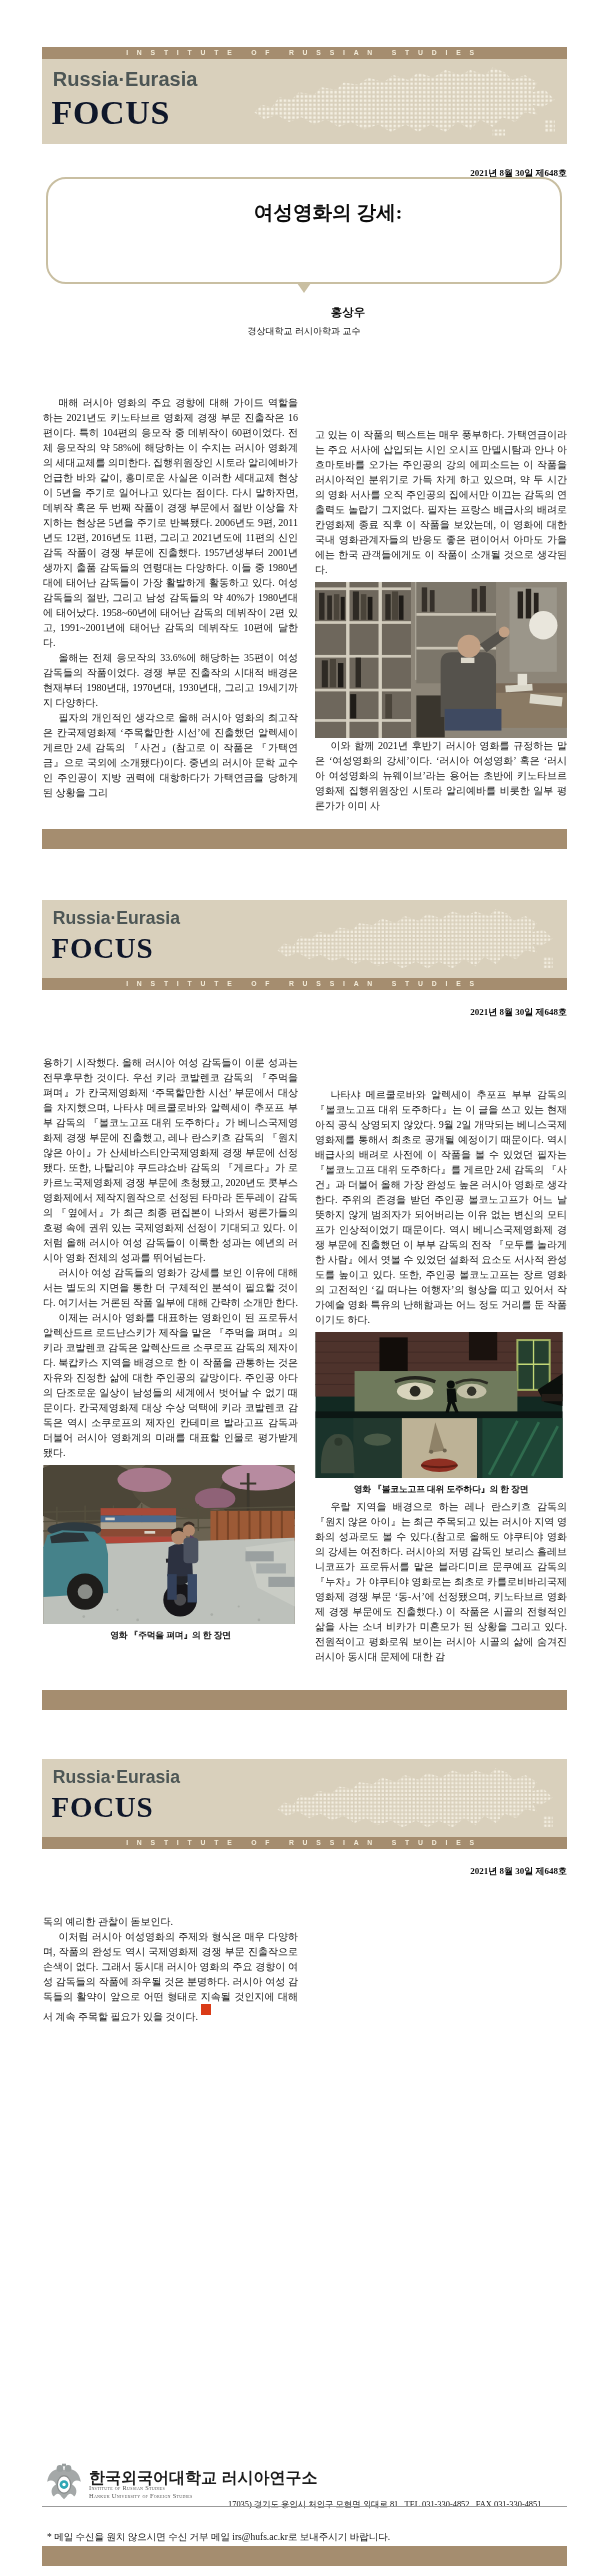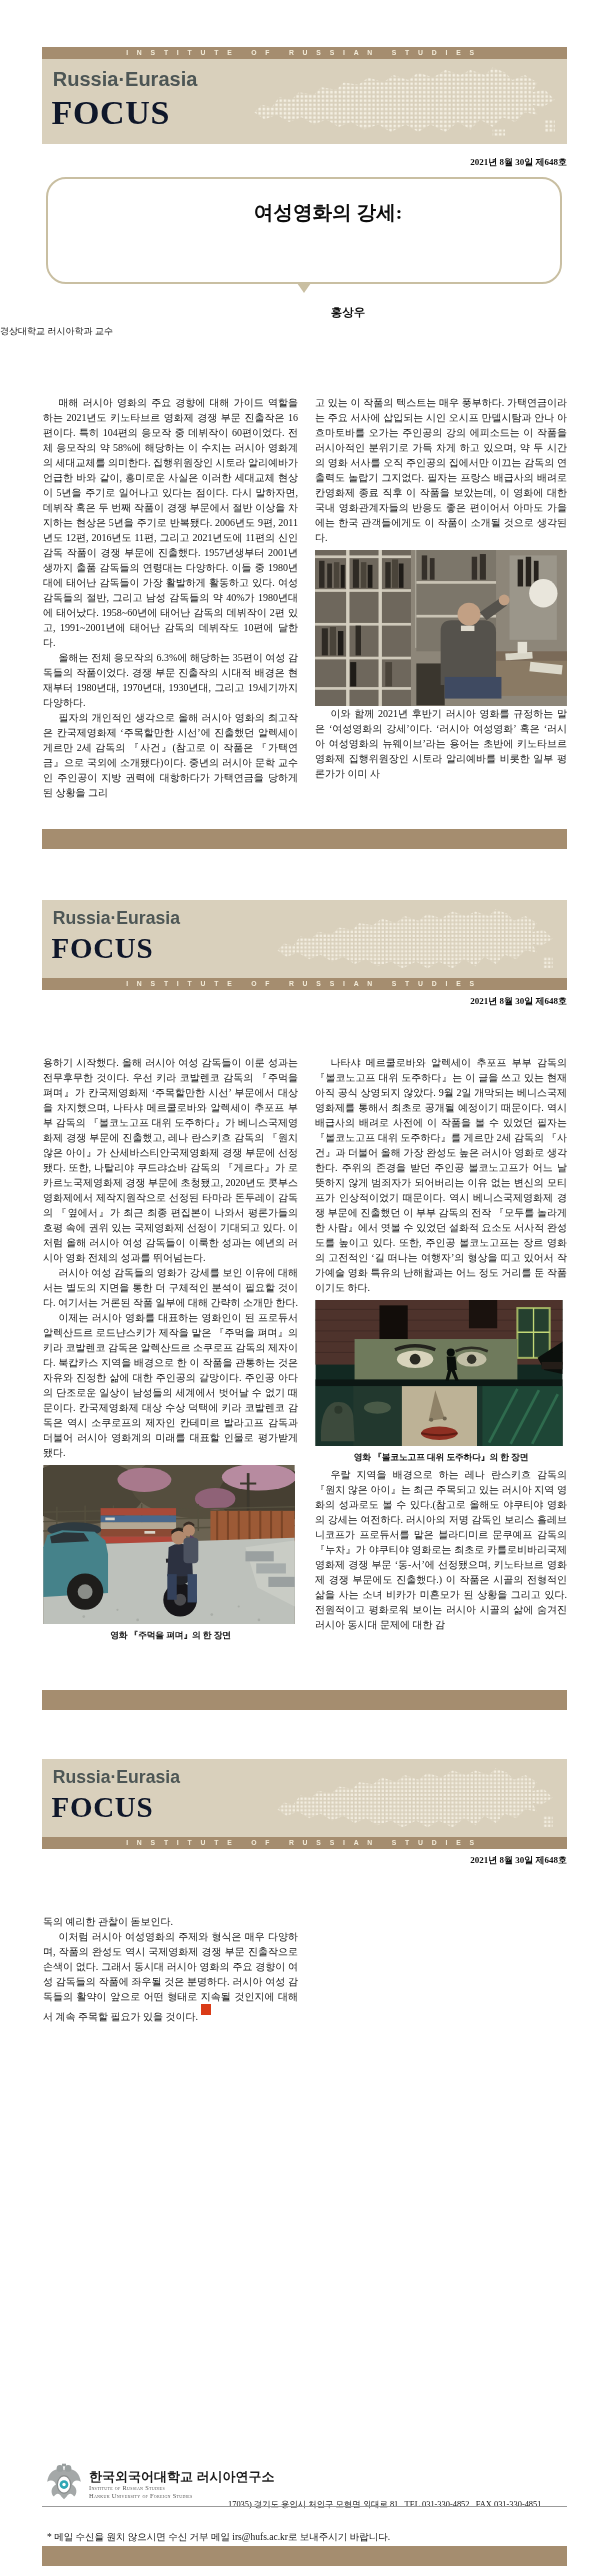--- a/index.html
+++ b/index.html
@@ -17,60 +17,60 @@
   .brand-top{position:absolute;left:10.8px;top:9.5px;font-family:"Liberation Sans",sans-serif;
              font-weight:bold;color:#4d5655;letter-spacing:0;}
   .m1 .brand-top{font-size:20px;}
   .m2 .brand-top{font-size:17.6px;top:8px;}
   .brand-bottom{position:absolute;left:9.5px;font-family:"Liberation Serif",serif;
                 font-weight:bold;color:#0f172a;letter-spacing:0.7px;}
   .m1 .brand-bottom{font-size:34px;top:35px;}
   .m2 .brand-bottom{font-size:29px;top:32px;}
   .map{position:absolute;right:6.8px;top:6.8px;}
 
-  .issue-date{position:absolute;right:41px;font-size:9px;font-weight:bold;color:#111;}
+  .issue-date{position:absolute;right:41px;font-size:9px;font-weight:bold;color:#111;margin-top:11px;}
 
   
   .title-box{position:absolute;left:46px;top:177px;width:512px;height:103px;
              border:2px solid #c9bfa2;border-radius:20px;text-align:center;}
   .title-line{font-size:19.6px;font-weight:bold;line-height:31px;color:#0d0d0d;padding-left:48px;}
   .title-line.first{margin-top:17.6px;}
   .notch{position:absolute;left:50%;bottom:-10.8px;margin-left:-7.4px;width:0;height:0;
          border-left:7.4px solid transparent;border-right:7.4px solid transparent;
          border-top:10.8px solid #c9bfa2;}
   .author-name{position:absolute;left:0;top:305px;width:100%;text-align:center;
                font-family:"Liberation Sans",sans-serif;font-weight:bold;font-size:11.5px;margin-left:44px;}
-  .author-affil{position:absolute;left:0;top:325px;width:100%;text-align:left;
+  .author-affil{position:absolute;left:0;top:325px;width:100%;text-align:center;
                 font-family:"Liberation Sans",sans-serif;font-size:9px;}
 
   
   .col{position:absolute;font-size:10px;line-height:15px;text-align:justify;
        word-break:break-all;color:#131313;}
   .col p{margin:0;}
   p.ind{text-indent:1.55em;}
   .colL{left:43px;width:255px;}
-  .colR{left:315px;width:252px;}
+  .colR{left:315px;width:252px;margin-top:32px;}
   .top1{top:395px;}
   .top2{top:1055px;}
   .top3{top:1914px;}
 
   figure.fig{margin:4.7px 0 0 0;}
   .fig svg{display:block;}
   .caption{font-family:"Liberation Sans",sans-serif;font-weight:bold;font-size:8.8px;
            text-align:center;margin:4px 0 2.7px 0;letter-spacing:-0.2px;}
 
   .tanbar{position:absolute;left:42px;width:525px;height:20px;background:#a58d6f;}
 
   .endmark{display:inline-block;width:10.8px;height:10.8px;background:#da3b17;color:#ffffff;
            font-family:"Liberation Serif",serif;font-weight:bold;font-size:7px;
            line-height:10.8px;text-align:center;margin-left:2.7px;vertical-align:-1.4px;}
 
   
   .f-org-kr{position:absolute;left:89px;top:2468px;font-family:"Liberation Sans",sans-serif;
-            font-weight:bold;font-size:13px;color:#1c1c1c;}
+            font-weight:bold;font-size:16px;color:#1c1c1c;}
   .f-org-en{position:absolute;left:89px;top:2484px;font-size:6.4px;color:#555;
             font-variant:small-caps;line-height:8px;letter-spacing:0.3px;}
   .f-org-en div{display:block;}
   .f-addr{position:absolute;left:228px;top:2467px;width:341px;font-size:8.4px;
           line-height:15px;color:#111;white-space:pre-wrap;}
   .f-rule{position:absolute;left:42px;top:2506px;width:525px;height:1.4px;background:#9b9b9b;}
   .f-note{position:absolute;left:47px;width:520px;font-size:9.5px;color:#111;white-space:pre-wrap;}
   .f-note.n1{top:2514px;}
   .f-note.n2{top:2531px;}
   .emblem{position:absolute;left:45px;top:2463px;}
@@ -103,21 +103,21 @@
   <div class="title-box">
     <div class="title-line first">여성영화의 강세:</div>
     <div class="notch"></div>
   </div>
 
   <div class="author-name">홍상우</div>
   <div class="author-affil">경상대학교 러시아학과 교수</div>
 
   <div class="col colL top1">
     <p class="ind">매해 러시아 영화의 주요 경향에 대해 가이드 역할을 하는 2021년도 키노타브르 영화제 경쟁 부문 진출작은 16편이다. 특히 104편의 응모작 중 데뷔작이 60편이었다. 전체 응모작의 약 58%에 해당하는 이 수치는 러시아 영화계의 세대교체를 의미한다. 집행위원장인 시토라 알리예바가 언급한 바와 같이, 흥미로운 사실은 이러한 세대교체 현상이 5년을 주기로 일어나고 있다는 점이다. 다시 말하자면, 데뷔작 혹은 두 번째 작품이 경쟁 부문에서 절반 이상을 차지하는 현상은 5년을 주기로 반복됐다. 2006년도 9편, 2011년도 12편, 2016년도 11편, 그리고 2021년도에 11편의 신인 감독 작품이 경쟁 부문에 진출했다. 1957년생부터 2001년생까지 출품 감독들의 연령대는 다양하다. 이들 중 1980년대에 태어난 감독들이 가장 활발하게 활동하고 있다. 여성 감독들의 절반, 그리고 남성 감독들의 약 40%가 1980년대에 태어났다. 1958~60년에 태어난 감독의 데뷔작이 2편 있고, 1991~2001년에 태어난 감독의 데뷔작도 10편에 달한다.</p>
-    <p class="ind">올해는 전체 응모작의 6.3%에 해당하는 35편이 여성 감독들의 작품이었다. 경쟁 부문 진출작의 시대적 배경은 현재부터 1980년대, 1970년대, 1930년대, 그리고 19세기까지 다양하다.</p>
+    <p class="ind">올해는 전체 응모작의 33.6%에 해당하는 35편이 여성 감독들의 작품이었다. 경쟁 부문 진출작의 시대적 배경은 현재부터 1980년대, 1970년대, 1930년대, 그리고 19세기까지 다양하다.</p>
     <p class="ind">필자의 개인적인 생각으로 올해 러시아 영화의 최고작은 칸국제영화제 ‘주목할만한 시선’에 진출했던 알렉세이 게르만 2세 감독의 『사건』(참고로 이 작품은 『가택연금』으로 국외에 소개됐다)이다. 중년의 러시아 문학 교수인 주인공이 지방 권력에 대항하다가 가택연금을 당하게 된 상황을 그리</p>
   </div>
 
   <div class="col colR top1">
     <p>고 있는 이 작품의 텍스트는 매우 풍부하다. 가택연금이라는 주요 서사에 삽입되는 시인 오시프 만델시탐과 안나 아흐마토바를 오가는 주인공의 강의 에피소드는 이 작품을 러시아적인 분위기로 가득 차게 하고 있으며, 약 두 시간의 영화 서사를 오직 주인공의 집에서만 이끄는 감독의 연출력도 놀랍기 그지없다. 필자는 프랑스 배급사의 배려로 칸영화제 종료 직후 이 작품을 보았는데, 이 영화에 대한 국내 영화관계자들의 반응도 좋은 편이어서 아마도 가을에는 한국 관객들에게도 이 작품이 소개될 것으로 생각된다.</p>
     <figure class="fig">
       <svg width="252" height="156" viewBox="0 0 373 231">
         <rect width="373" height="231" fill="#8d8679"></rect>
         <rect x="148" y="0" width="95" height="145" fill="#a9a496"></rect>
         <rect x="288" y="8" width="70" height="125" fill="#9b968a"></rect>

